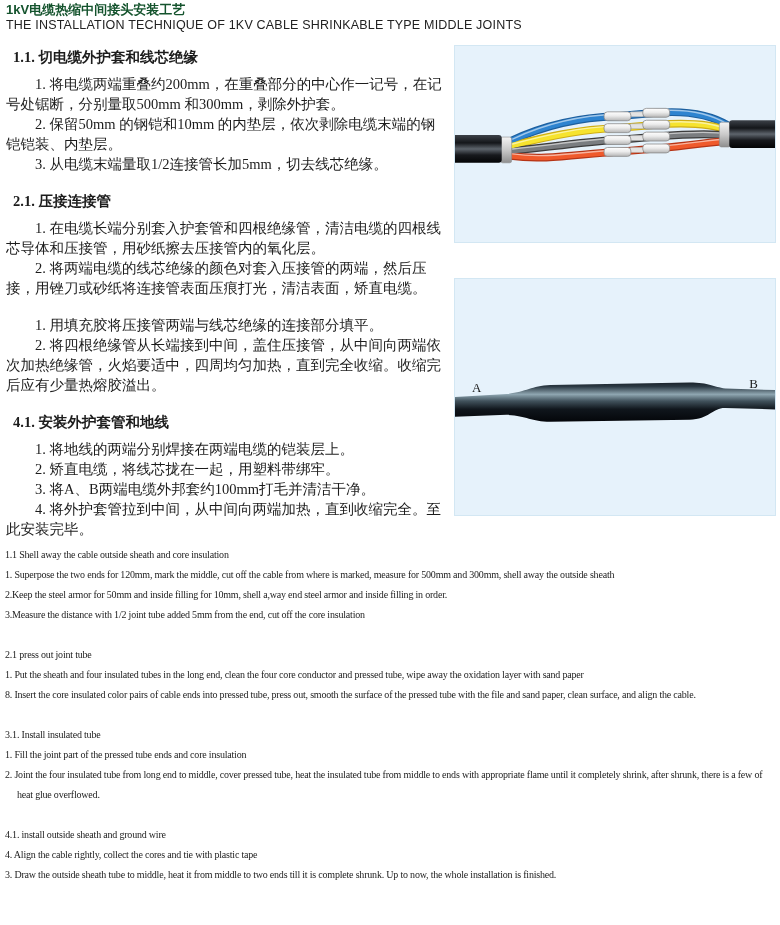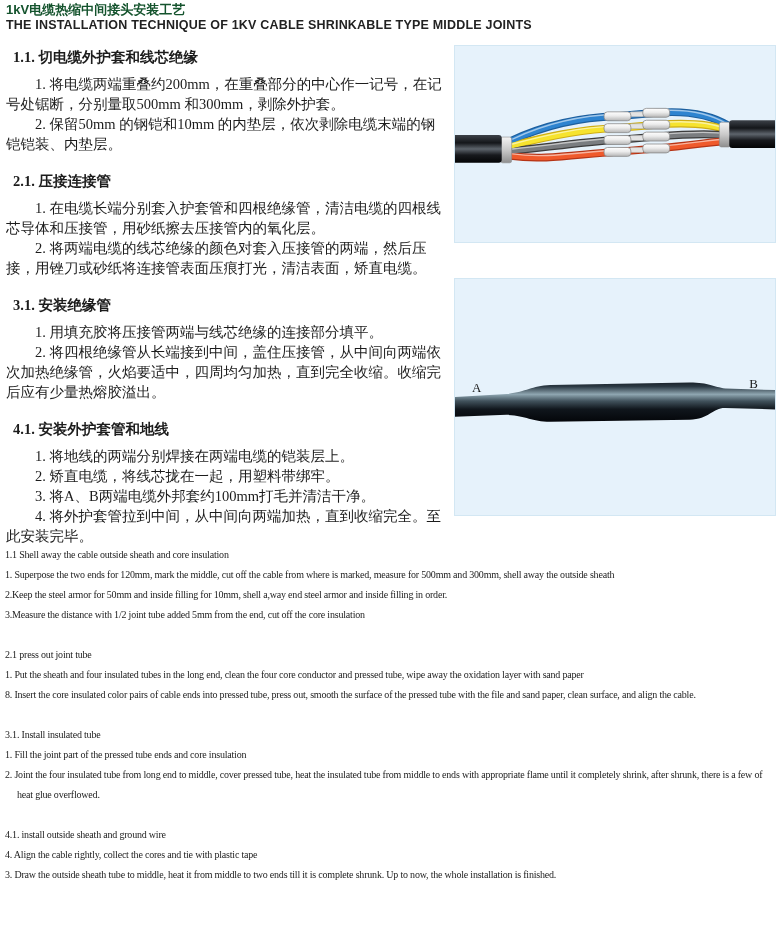--- a/index.html
+++ b/index.html
@@ -7,21 +7,21 @@
     width:780px; height:925px; position:relative; background:#ffffff;
     font-family:"Liberation Serif", serif; color:#1c1c1c;
     -webkit-font-smoothing:antialiased;
   }
   .header { position:absolute; left:6px; top:2px; width:770px; }
   .title-zh {
     font-family:"Liberation Sans", sans-serif; font-weight:bold;
     font-size:13px; line-height:15px; color:#14532d;
   }
   .title-en {
-    font-family:"Liberation Sans", sans-serif; font-weight:bold;
+    font-family:"Liberation Sans", sans-serif; font-weight:normal;
     font-size:12.5px; line-height:16px; letter-spacing:0.2px; color:#222;
   }
 
   
   .cn { position:absolute; left:6px; top:40px; width:438px;
         font-size:14.5px; line-height:20px; }
   .cn-section + .cn-section { margin-top:17px; }
   .cn-heading { font-weight:bold; margin:7px; }
   .cn p.step { margin:0; text-indent:2em; }
 
@@ -47,30 +47,30 @@
   <div class="title-zh">1kV电缆热缩中间接头安装工艺</div>
   <div class="title-en">THE INSTALLATION TECHNIQUE OF 1KV CABLE SHRINKABLE TYPE MIDDLE JOINTS</div>
 </div>
 
 <div class="cn">
 
   <div class="cn-section">
     <p class="cn-heading">1.1. 切电缆外护套和线芯绝缘</p>
     <p class="step">1. 将电缆两端重叠约200mm，在重叠部分的中心作一记号，在记号处锯断，分别量取500mm 和300mm，剥除外护套。</p>
     <p class="step">2. 保留50mm 的钢铠和10mm 的内垫层，依次剥除电缆末端的钢铠铠装、内垫层。</p>
+    <p class="step">3. 从电缆末端量取1/2连接管长加5mm，切去线芯绝缘。</p>
   </div>
 
   <div class="cn-section">
     <p class="cn-heading">2.1. 压接连接管</p>
     <p class="step">1. 在电缆长端分别套入护套管和四根绝缘管，清洁电缆的四根线芯导体和压接管，用砂纸擦去压接管内的氧化层。</p>
     <p class="step">2. 将两端电缆的线芯绝缘的颜色对套入压接管的两端，然后压接，用锉刀或砂纸将连接管表面压痕打光，清洁表面，矫直电缆。</p>
   </div>
 
   <div class="cn-section">
-    <p class="cn-heading">3.1. 安装绝缘管</p>
     <p class="step">1. 用填充胶将压接管两端与线芯绝缘的连接部分填平。</p>
     <p class="step">2. 将四根绝缘管从长端接到中间，盖住压接管，从中间向两端依次加热绝缘管，火焰要适中，四周均匀加热，直到完全收缩。收缩完后应有少量热熔胶溢出。</p>
   </div>
 
   <div class="cn-section">
     <p class="cn-heading">4.1. 安装外护套管和地线</p>
     <p class="step">1. 将地线的两端分别焊接在两端电缆的铠装层上。</p>
     <p class="step">2. 矫直电缆，将线芯拢在一起，用塑料带绑牢。</p>
     <p class="step">3. 将A、B两端电缆外邦套约100mm打毛并清洁干净。</p>
     <p class="step">4. 将外护套管拉到中间，从中间向两端加热，直到收缩完全。至此安装完毕。</p>

